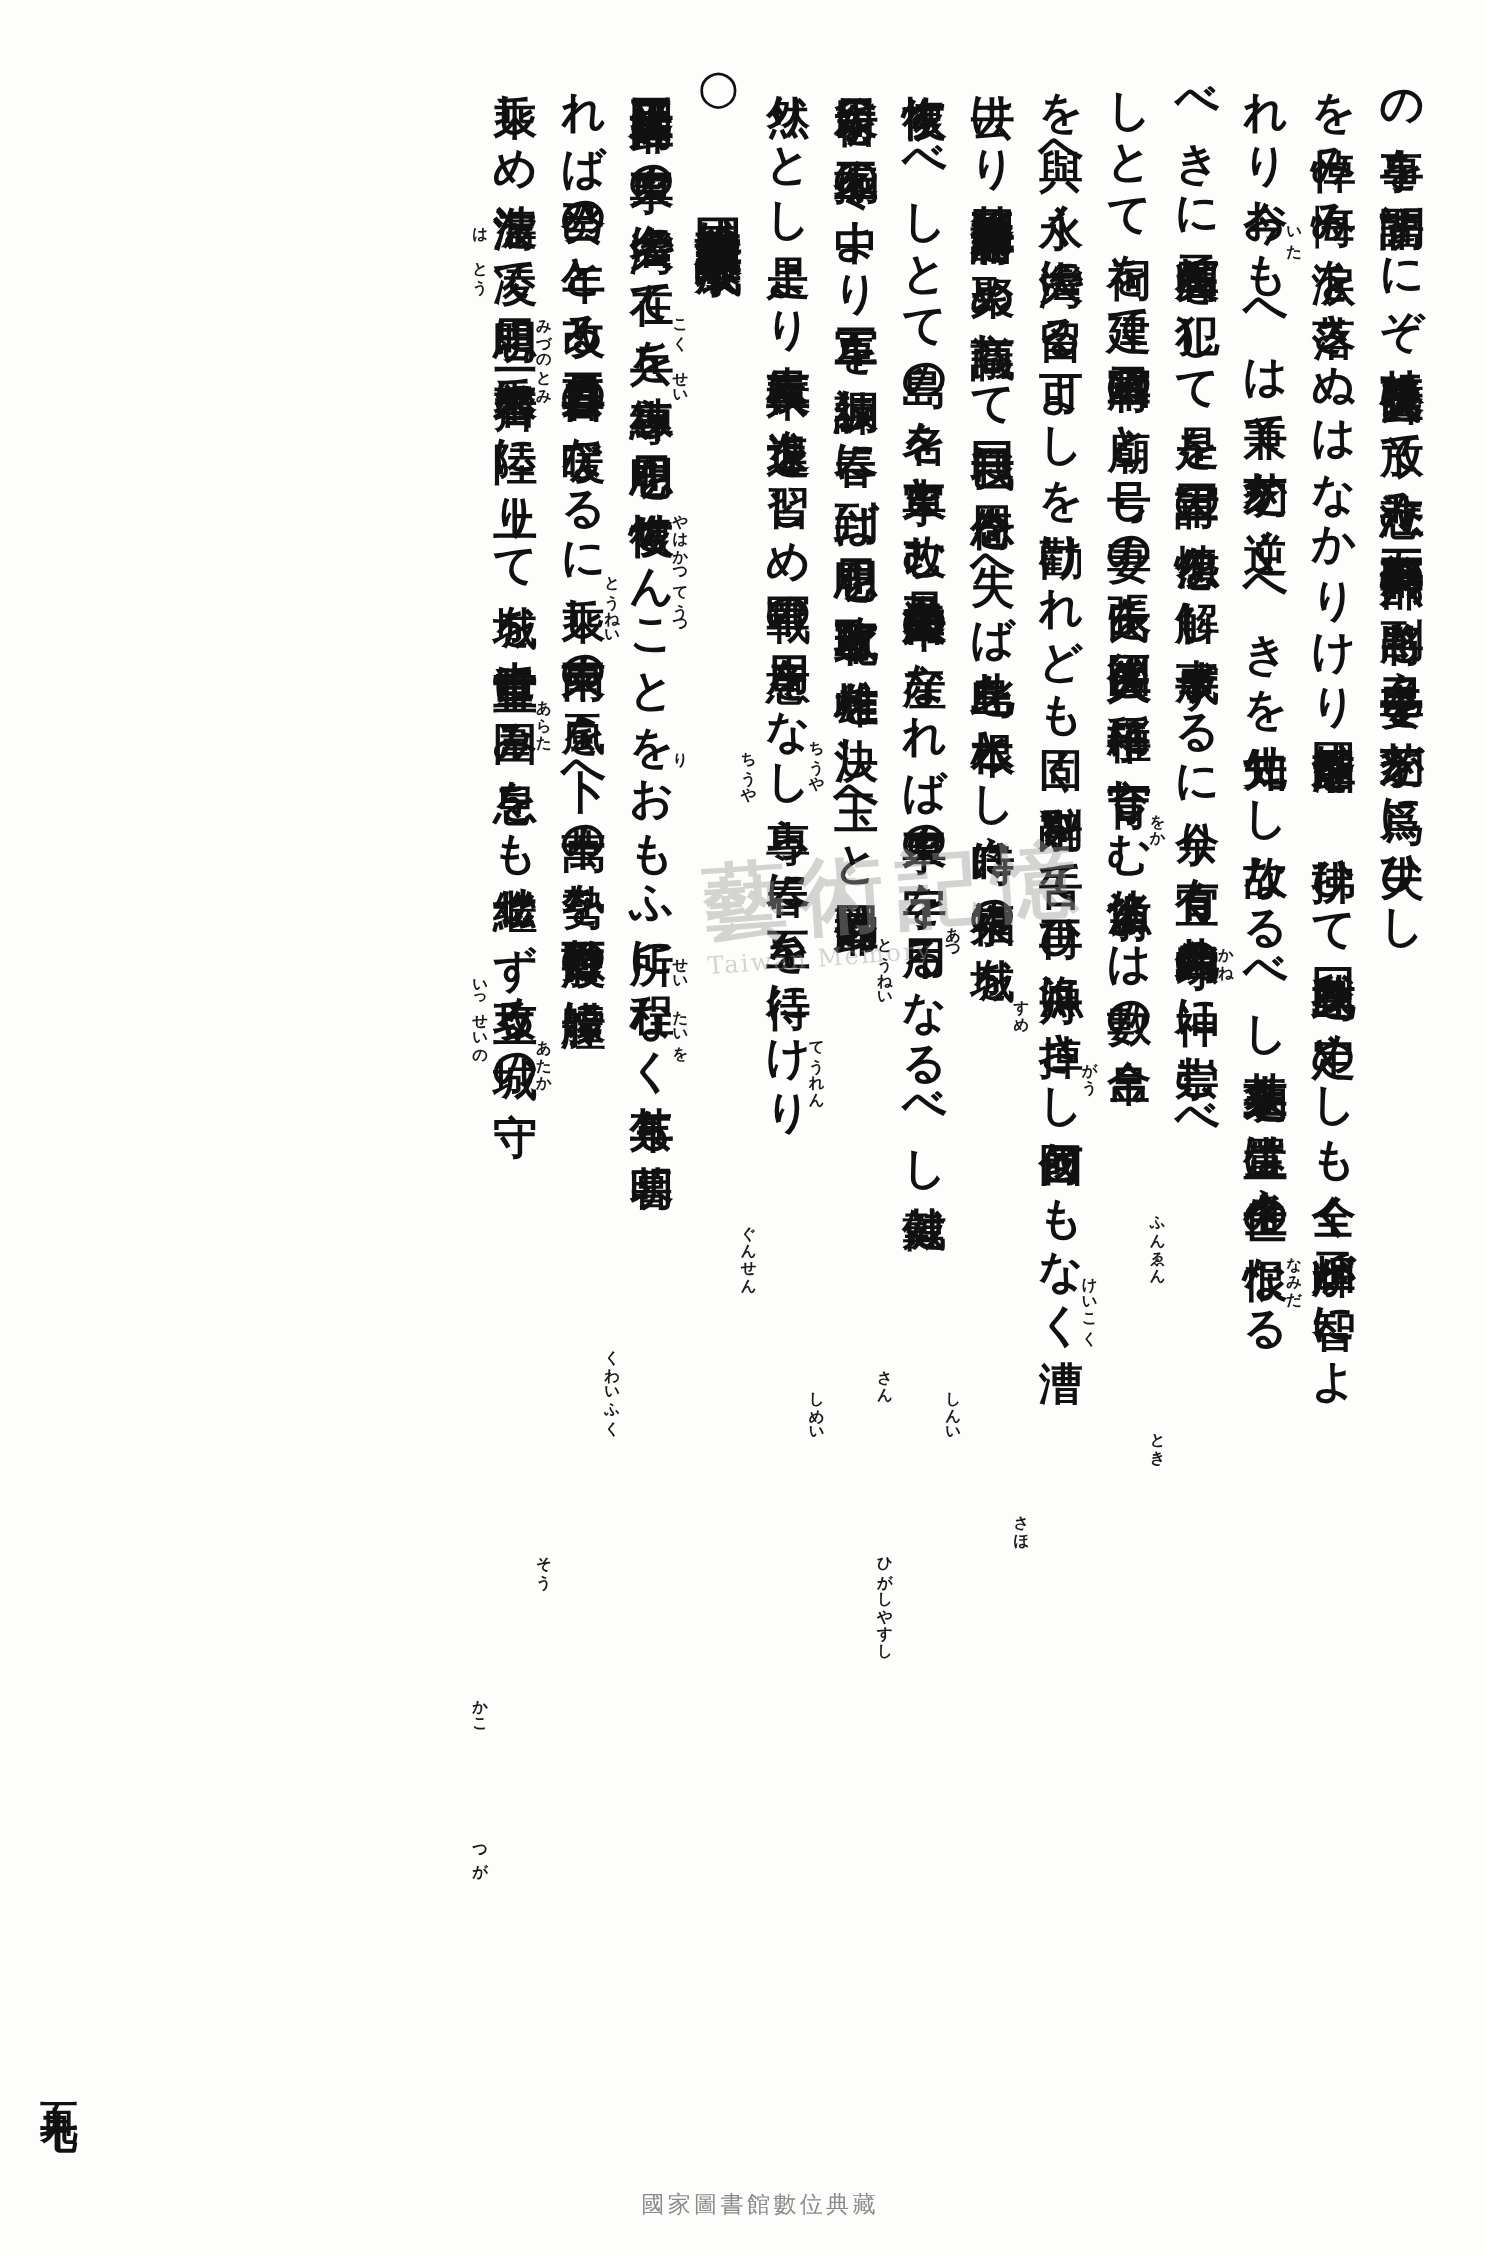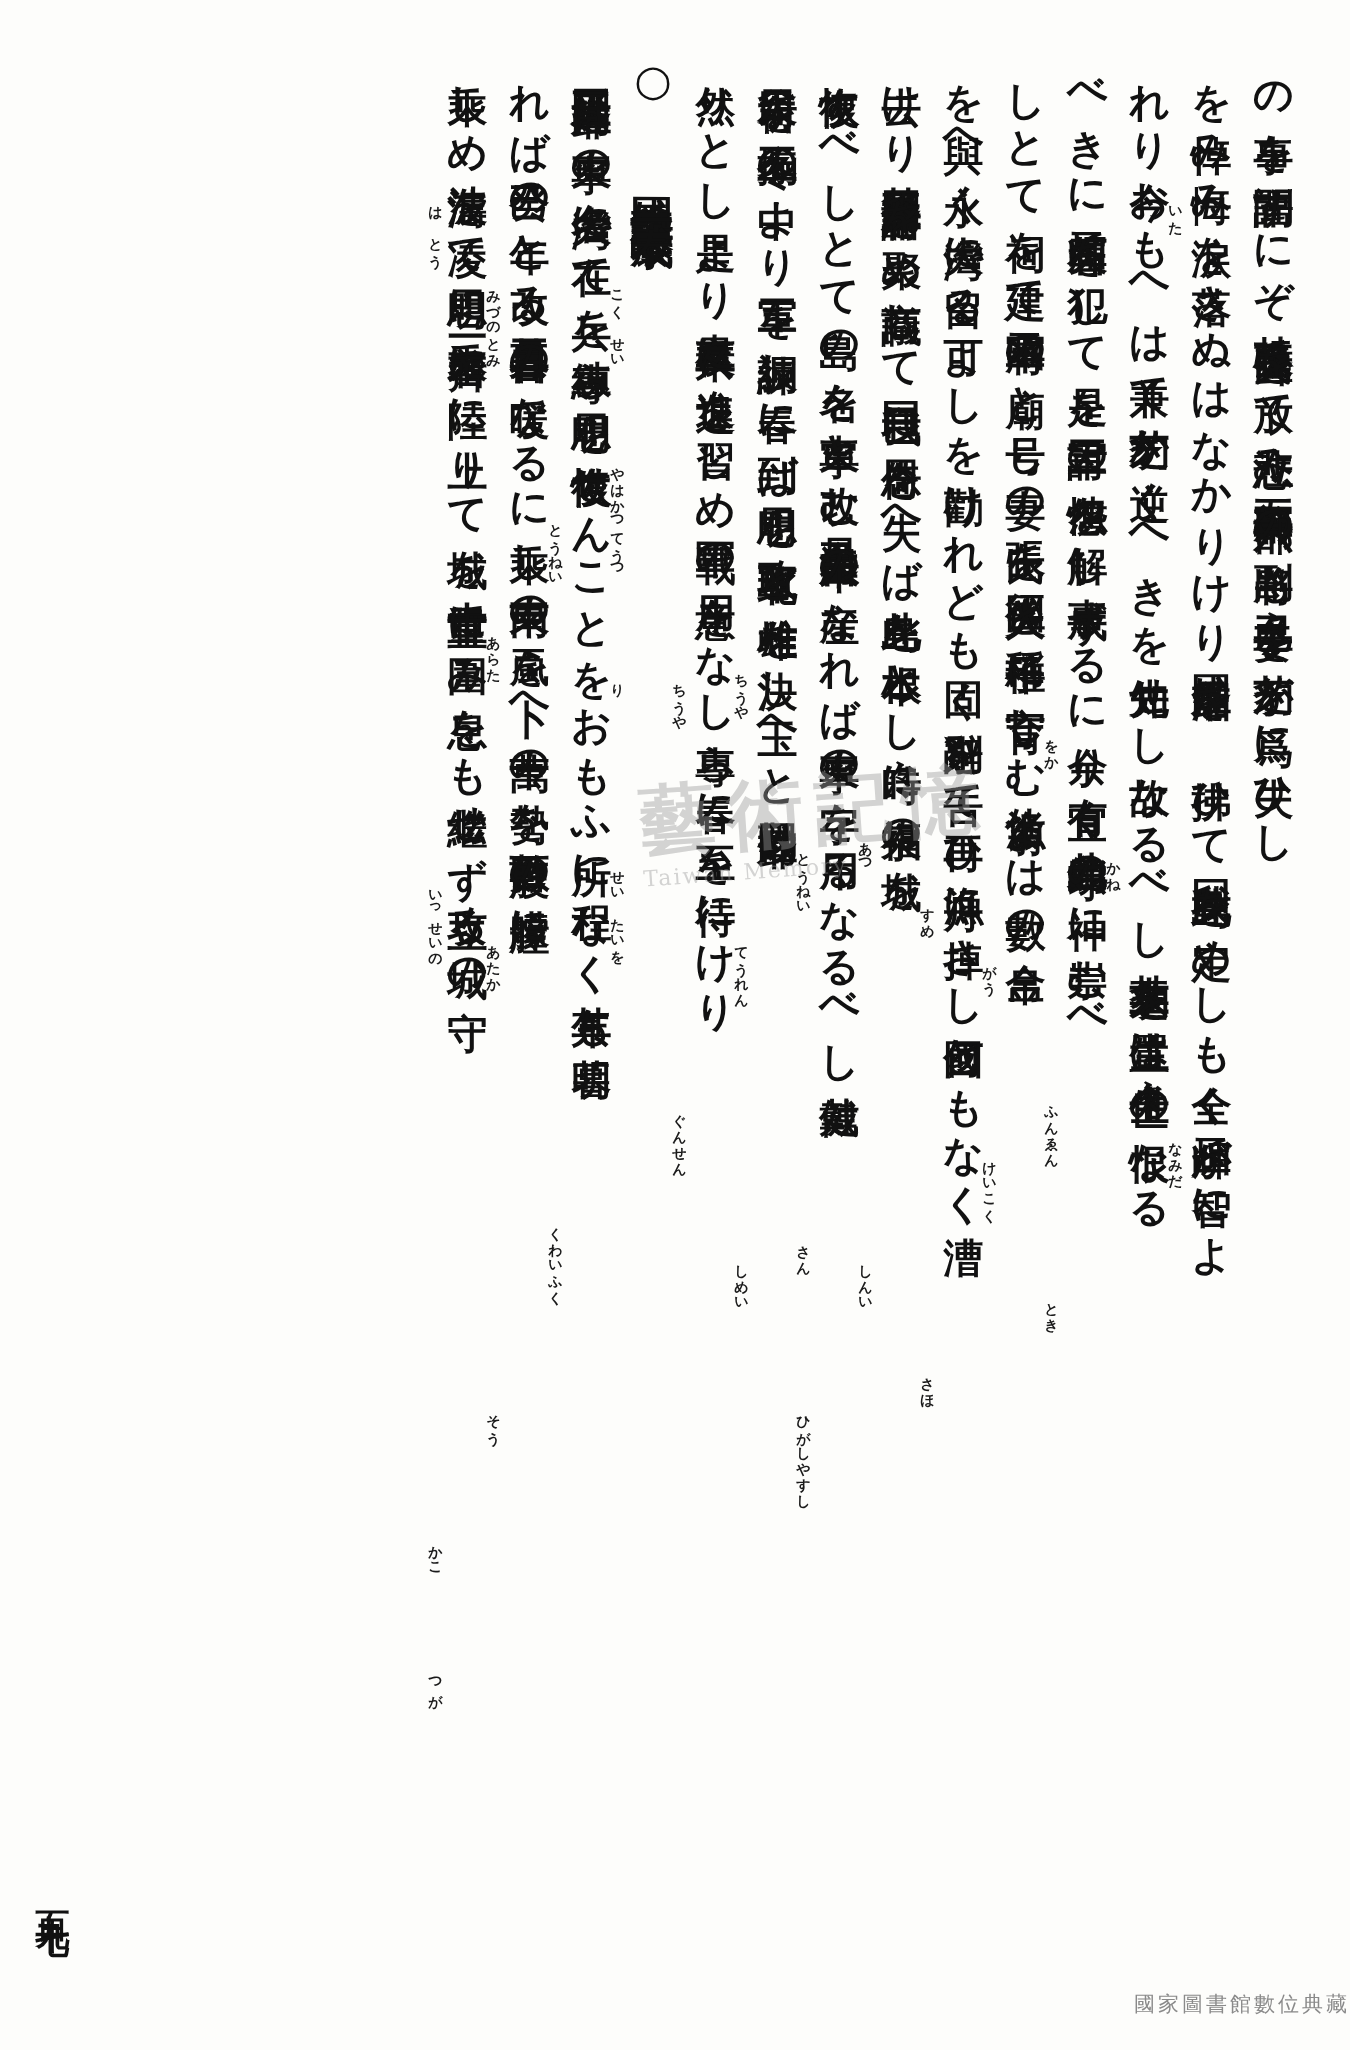--- a/index.html
+++ b/index.html
@@ -87,21 +87,21 @@
     letter-spacing: 4px;
     color: #111;
   }
 
   
   #footer-credit {
     position: absolute;
     left: 0;
     right: 0;
     bottom: 32px;
-    text-align: right;
+    text-align: center;
     font-size: 21px;
     letter-spacing: 3px;
     color: #8a8a8a;
     font-family: "DejaVu Sans", "Liberation Sans", sans-serif;
     padding-left: 32px;
   }
 
   
   #watermark {
     position: absolute;

